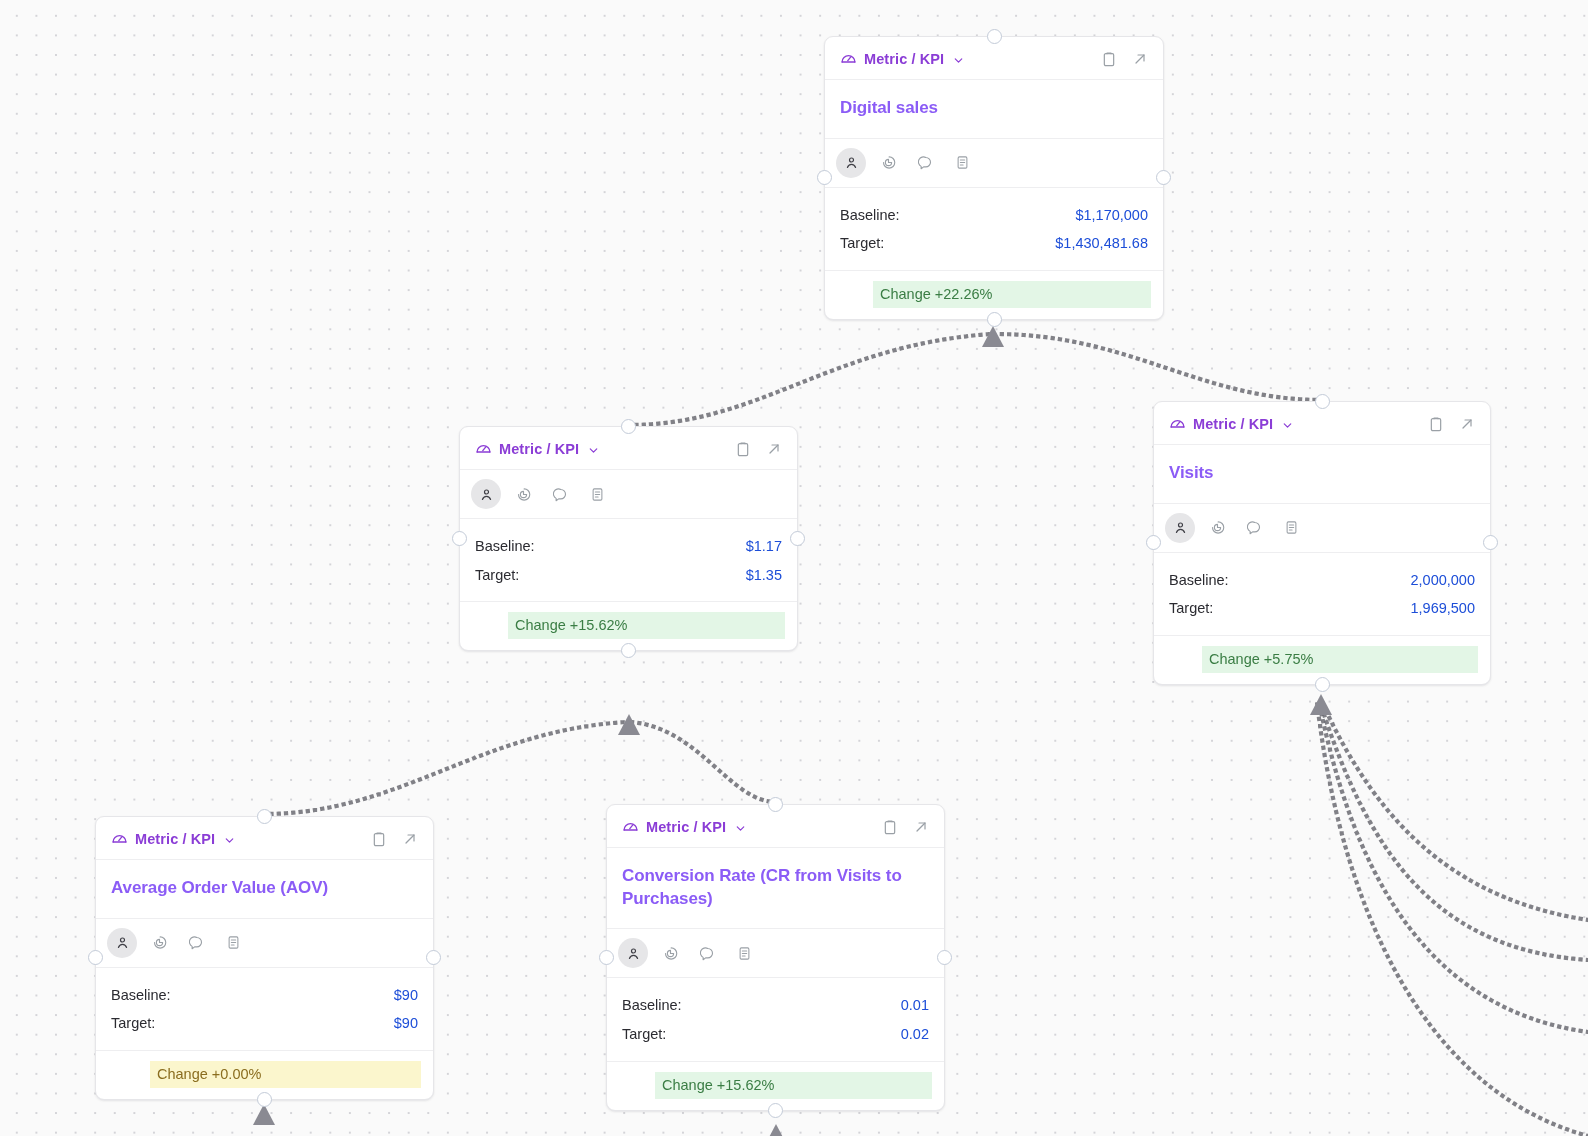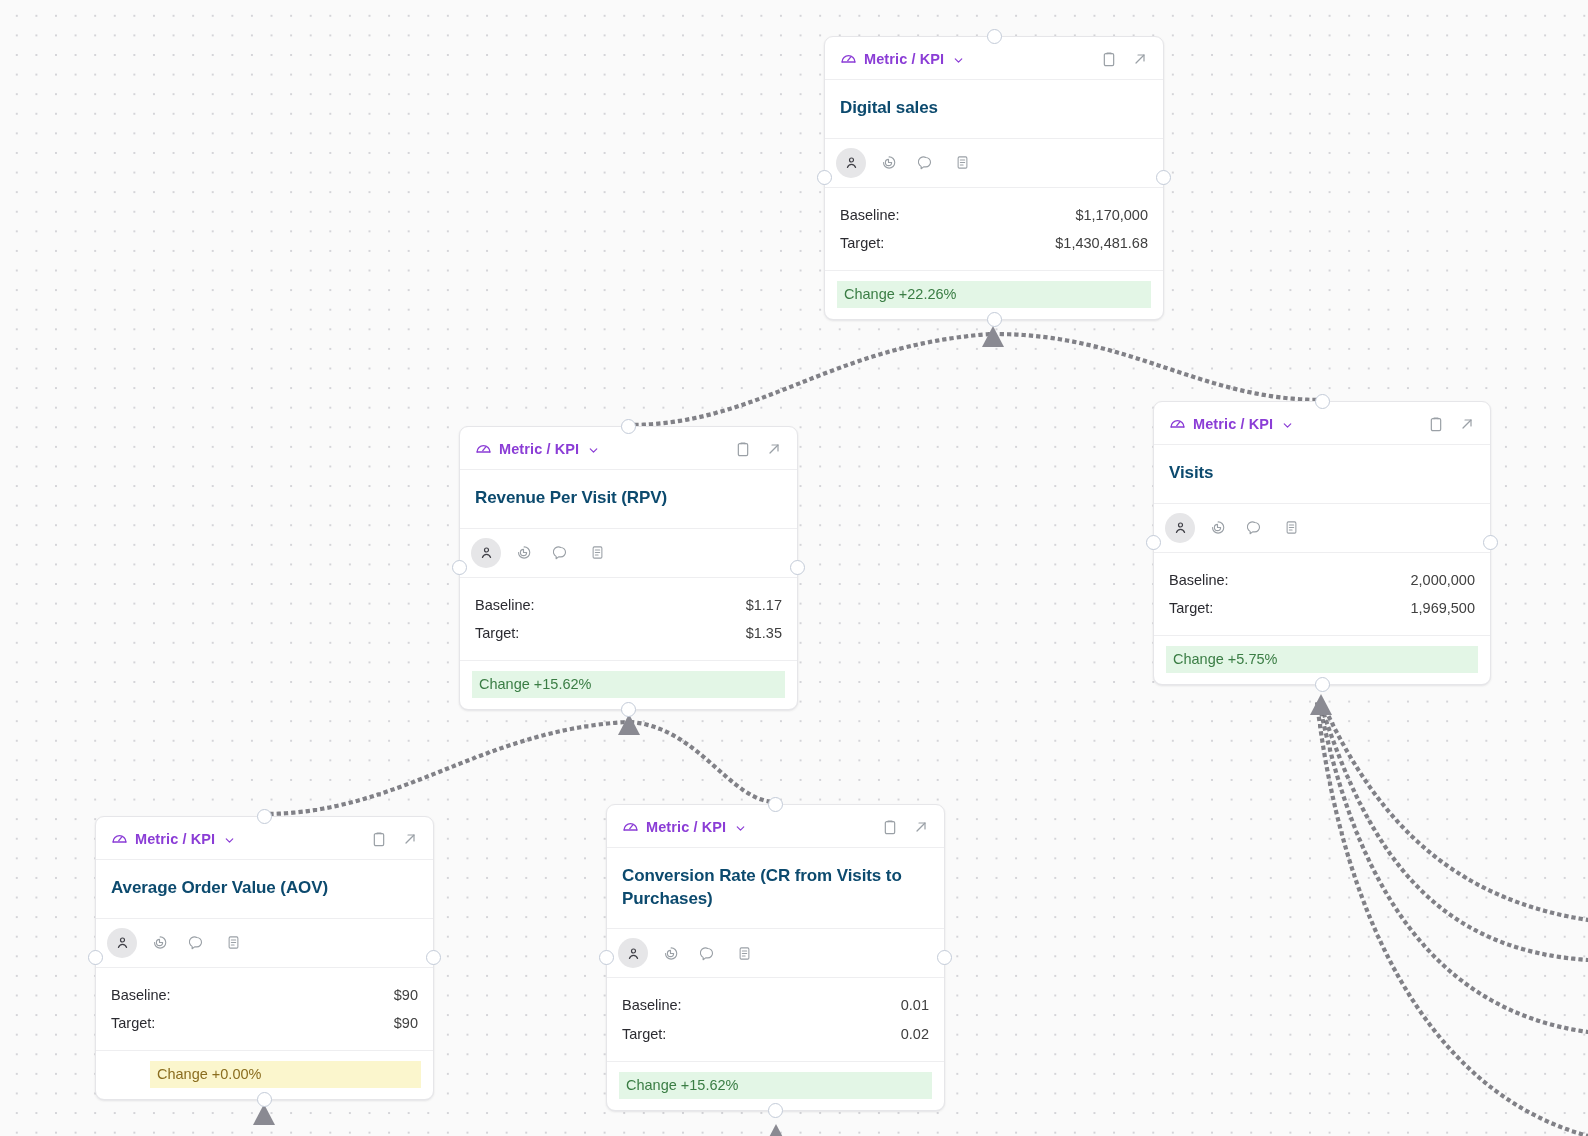--- a/index.html
+++ b/index.html
@@ -66,21 +66,21 @@
     display: flex;
     align-items: center;
     gap: 15px;
     color: #9aa0a6;
   }
 
   .node-title {
     padding: 17px 15px 18px 15px;
     font-size: 17px;
     font-weight: 700;
-    color: #0c4a6e;
+    color: #8b5cf6;
     line-height: 1.33;
     letter-spacing: -0.1px;
     border-bottom: 1px solid #eeeef0;
   }
 
   .node-tools {
     display: flex;
     align-items: center;
     gap: 7px;
     padding: 9px 11px;
@@ -101,29 +101,29 @@
   .stat-row {
     display: flex;
     justify-content: space-between;
     align-items: center;
     font-size: 14.5px;
     color: #2b2b31;
     padding: 2px 0;
     line-height: 1.7;
   }
   .stat-label { color: #2b2b31; }
-  .stat-value { color: #404040; }
+  .stat-value { color: #1d4ed8; }
 
   .node-change-wrap { padding: 10px 12px 11px 12px; }
   .node-change {
     font-size: 14.5px;
     padding: 3px 7px;
     line-height: 1.45;
   }
-  .change-pos { background: #e3f6e6; color: #3a7d44; }
+  .change-pos { background: #e3f6e6; color: #3a7d44; margin-left: 36px; }
   .change-flat { background: #fbf6cd; color: #8a6d1f; margin-left: 42px; }
 
   
   .handle {
     position: absolute;
     width: 15px; height: 15px;
     border-radius: 50%;
     background: #ffffff;
     border: 1.4px solid #c3cbd8;
     z-index: 9;
@@ -269,21 +269,20 @@
             <rect x="5" y="4" width="14" height="18" rx="2"></rect>
             <path d="M9 4V3h6v1"></path>
           </svg>
         <svg width="16" height="16" viewBox="0 0 24 24" fill="none" stroke="currentColor" stroke-width="1.8" stroke-linecap="round" stroke-linejoin="round">
             <line x1="6" y1="18" x2="18" y2="6"></line>
             <polyline points="9 6 18 6 18 15"></polyline>
           </svg>
       </div>
     </div>
 
-    <div class="node-title">Revenue Per Visit (RPV)</div>
 
     <div class="node-tools">
       <div class="tool active">
           <svg width="15" height="15" viewBox="0 0 24 24" fill="none" stroke="currentColor" stroke-width="1.9" stroke-linecap="round" stroke-linejoin="round">
             <circle cx="12" cy="8" r="3.2"></circle>
             <path d="M5.5 20c1.2-3.6 3.6-5 6.5-5s5.3 1.4 6.5 5"></path>
           </svg>
         </div>
       <div class="tool">
           <svg width="15" height="15" viewBox="0 0 24 24" fill="none" stroke="currentColor" stroke-width="1.8" stroke-linecap="round" stroke-linejoin="round">

